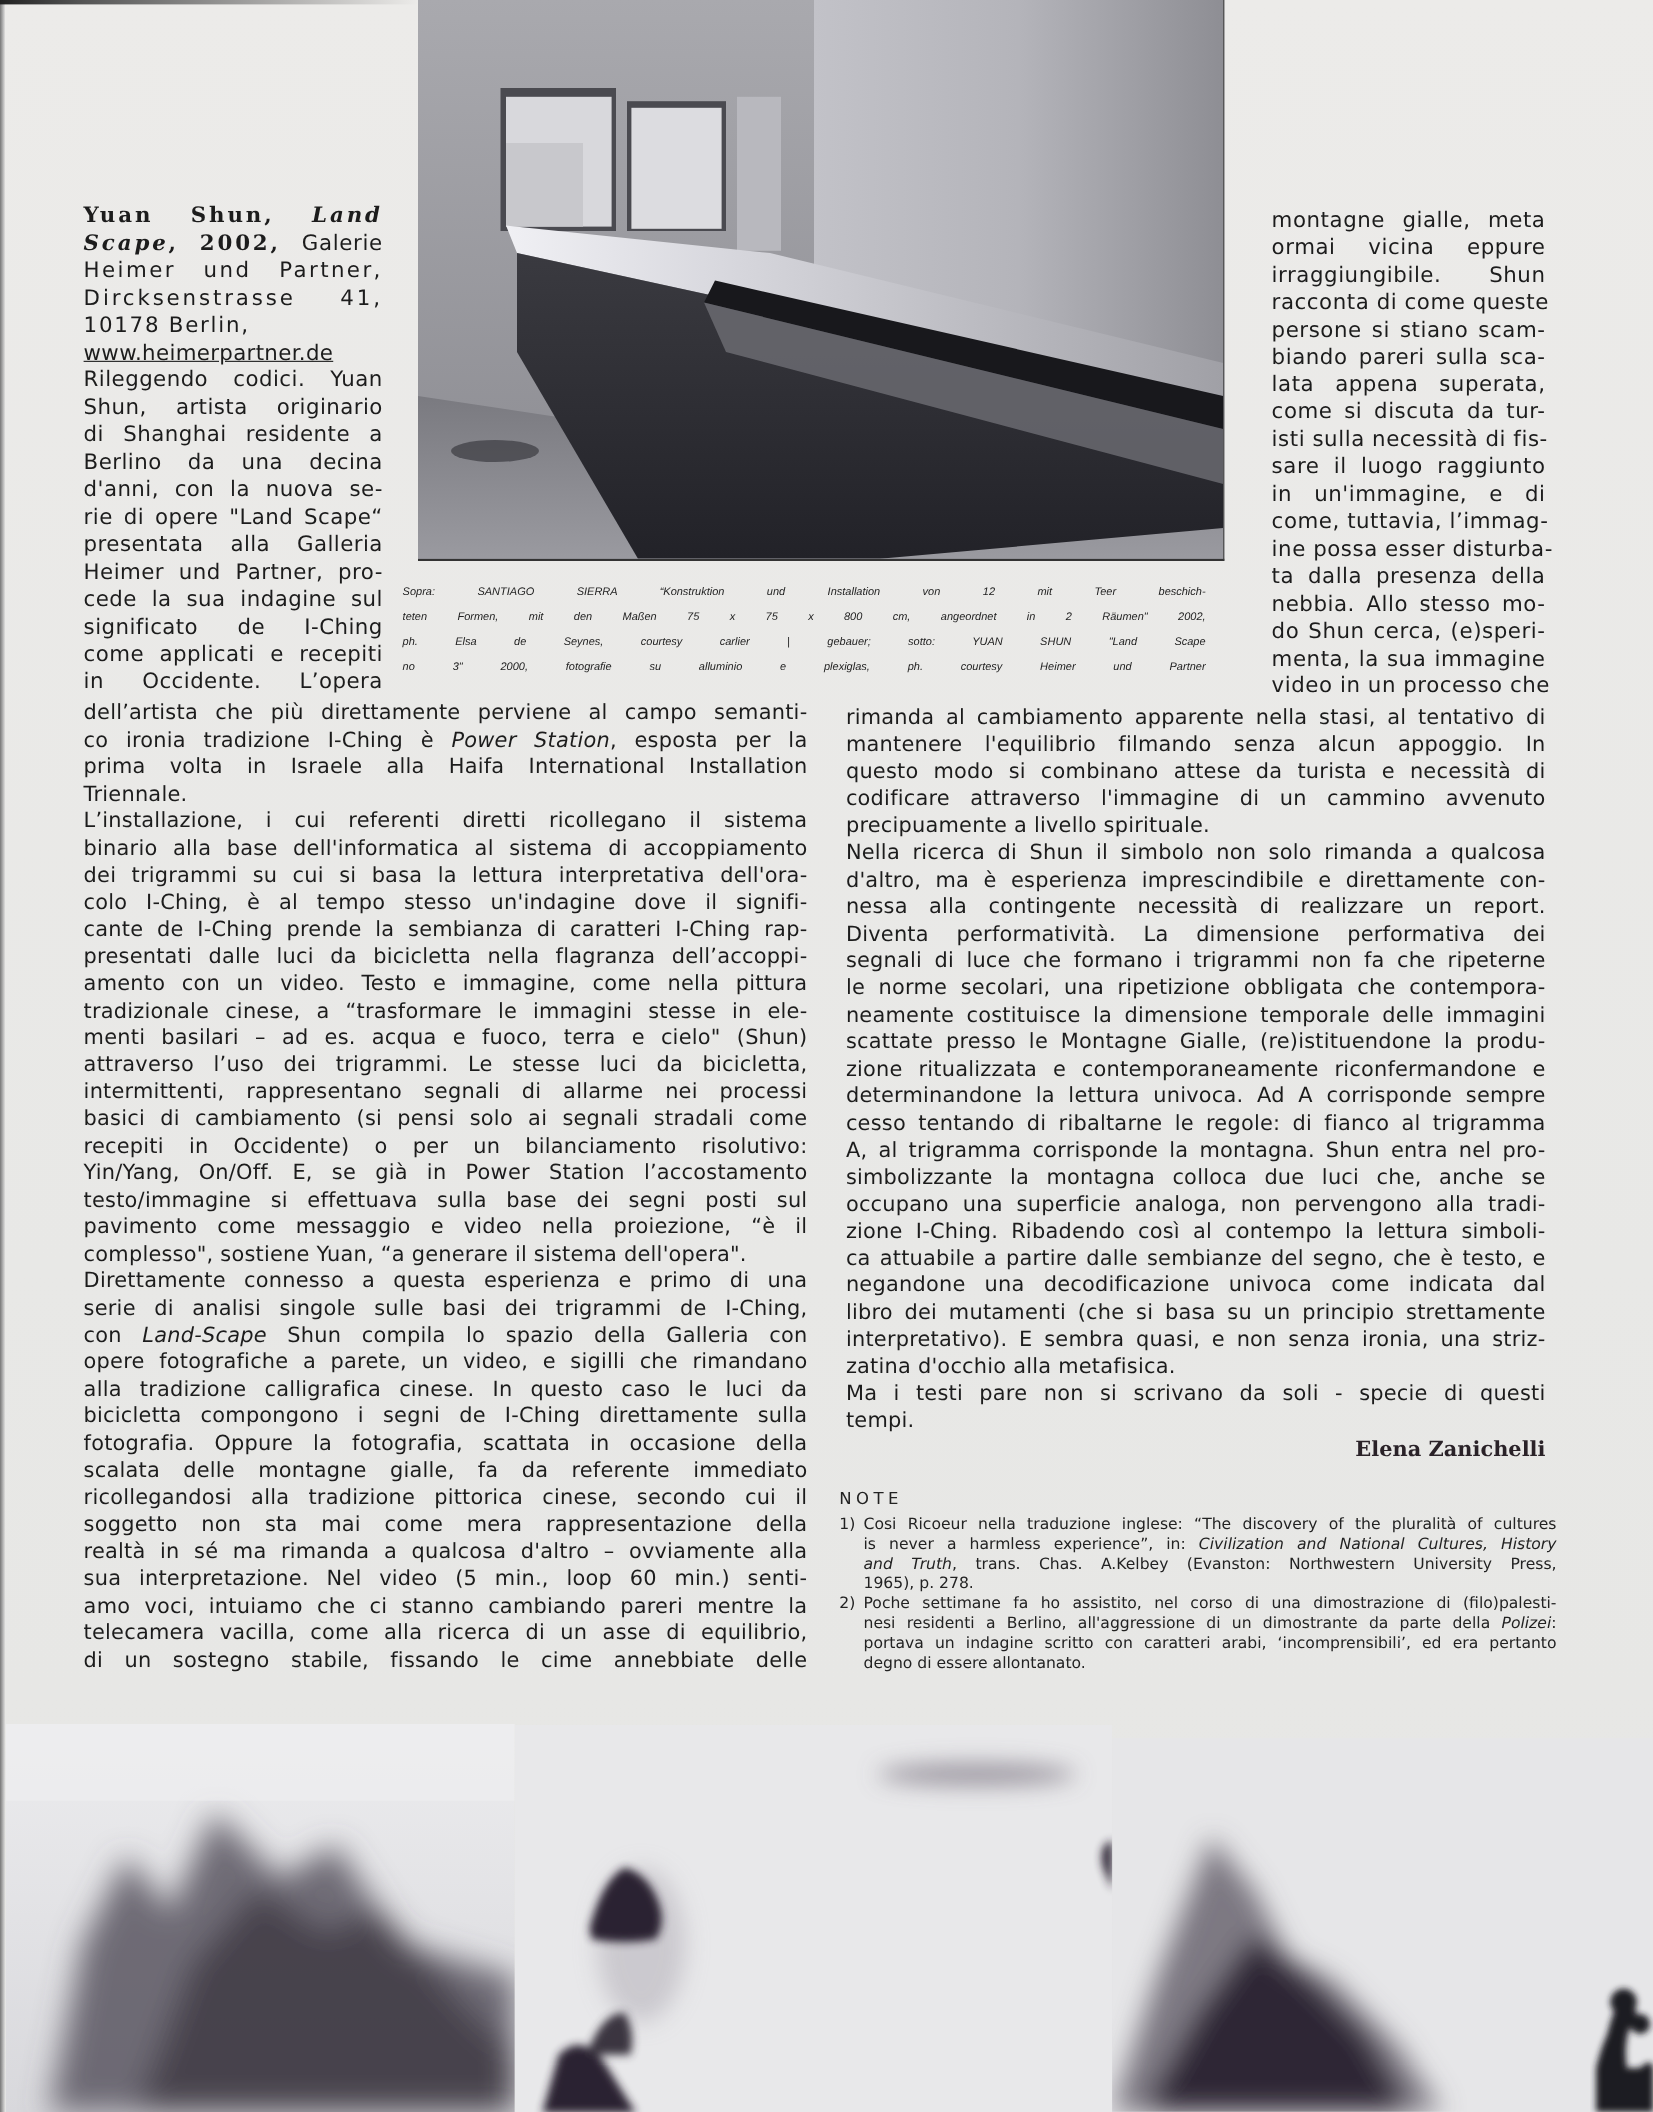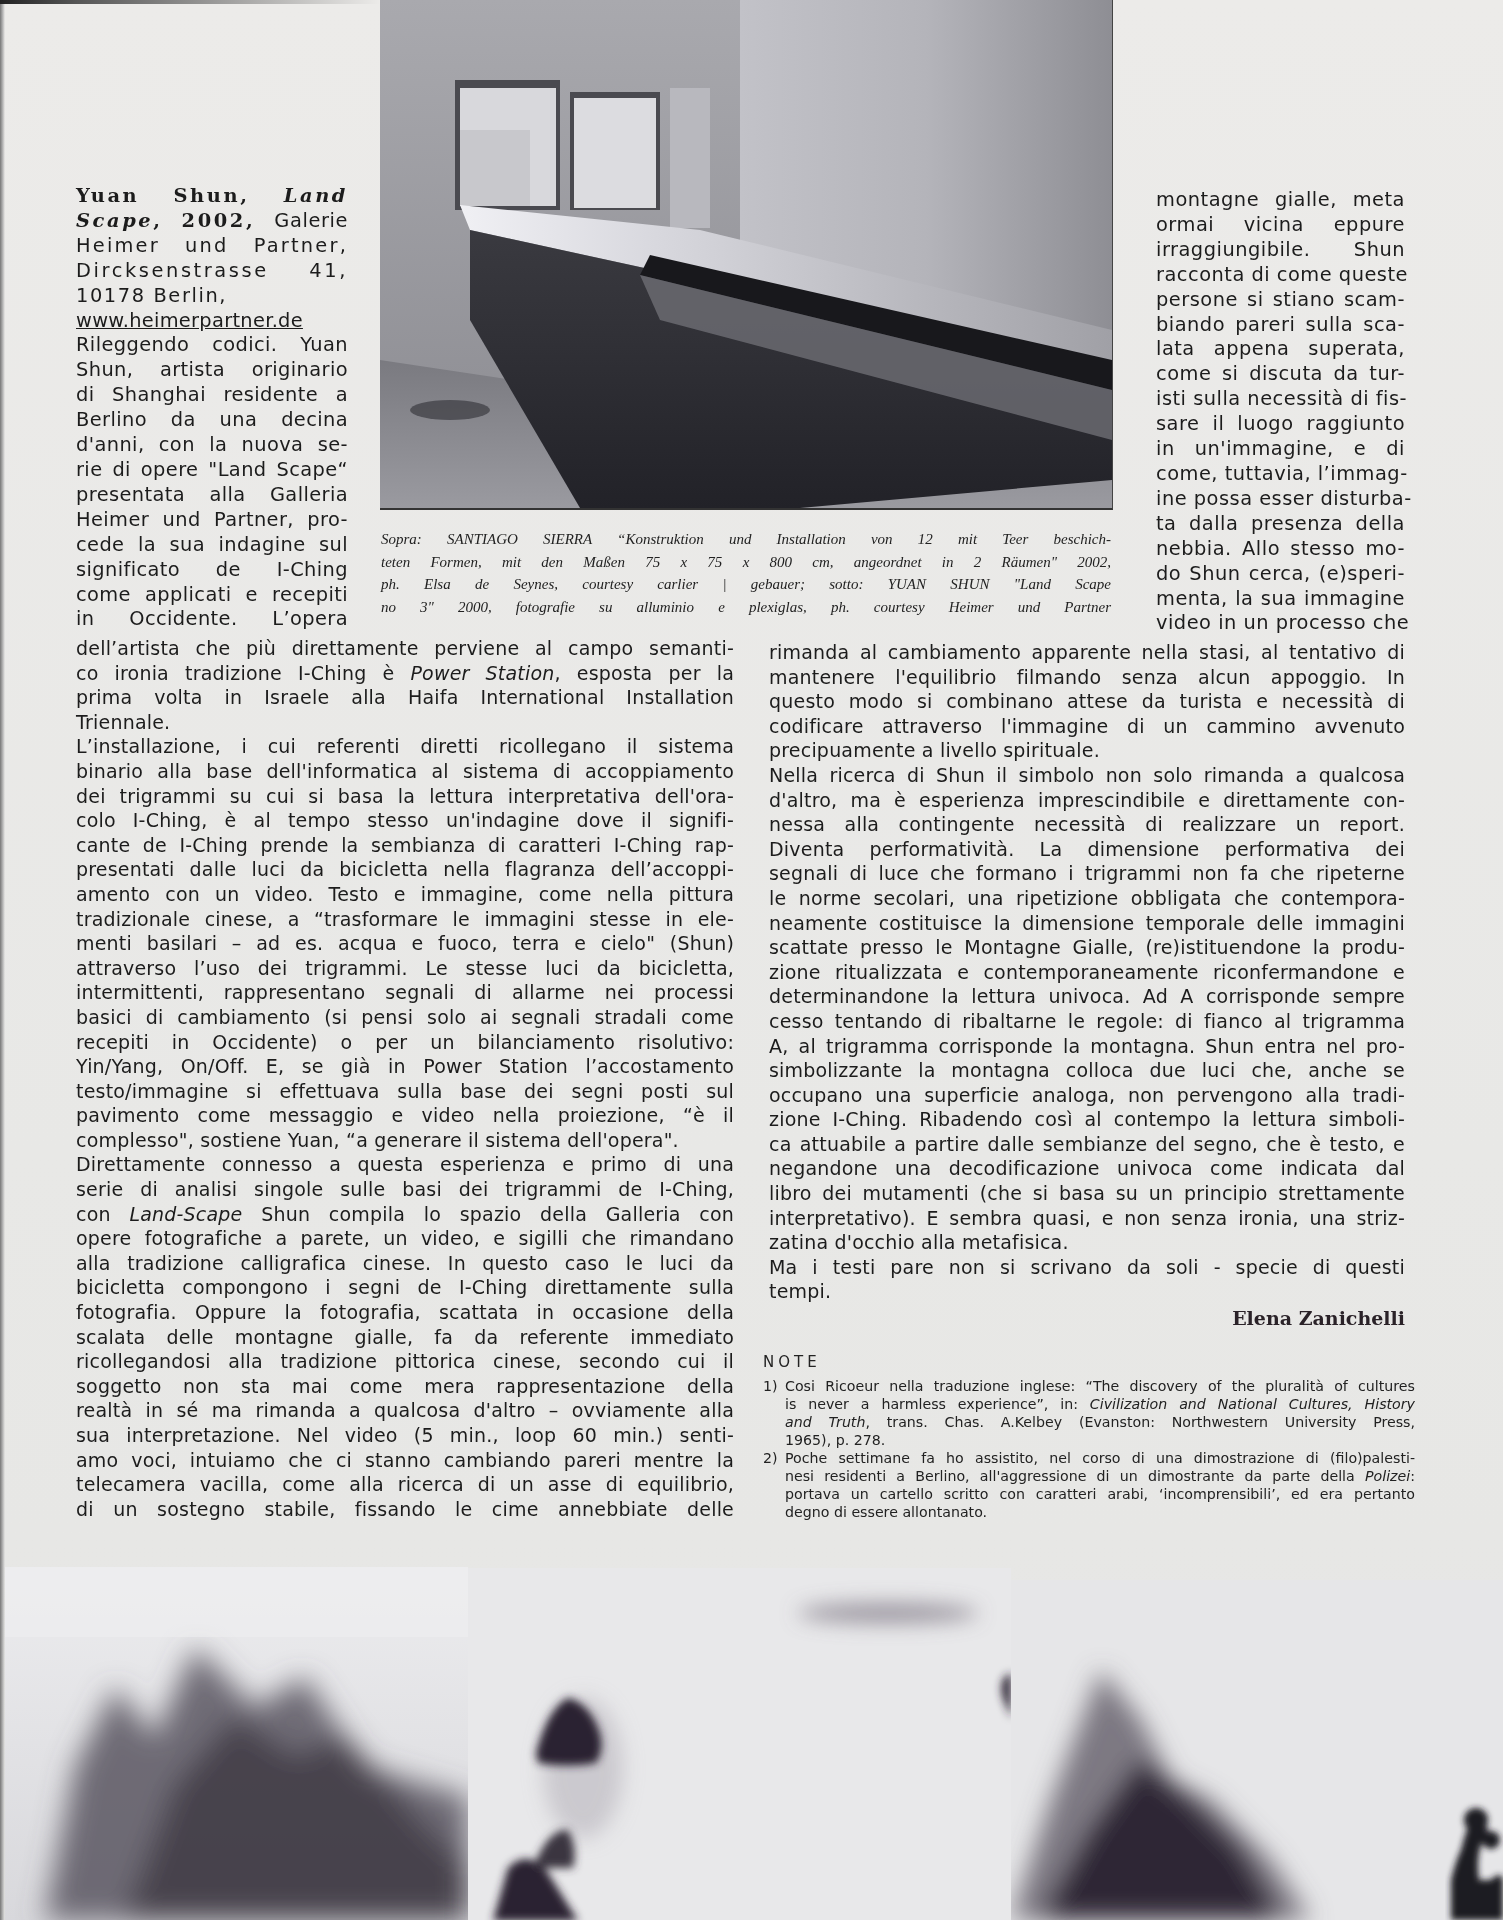--- a/index.html
+++ b/index.html
@@ -25,23 +25,23 @@
     
     .photo-top {
       position: absolute; left: 380px; top: 0; width: 732px; height: 508px;
       background: #9a9aa0; overflow: hidden;
       border-right: 1px solid #444;
       border-bottom: 2px solid #333;
     }
     .photo-top svg { display: block; }
 
     .caption {
-      position: absolute; left: 381px; top: 528px; width: 730px;
-      font-family: Liberation Serif, serif; font-style: italic;
-      font-size: 15px; line-height: 22.5px; color: #222;
+      position: absolute; left: 366px; top: 528px; width: 730px;
+      font-family: Liberation Sans, sans-serif; font-style: italic;
+      font-size: 10px; line-height: 22.5px; color: #222;
       text-align: justify; text-align-last: justify;
     }
     .caption span { display: block; }
 
     
     .side-left {
       position: absolute; left: 76px; top: 184px; width: 272px;
       font-size: 19.4px; line-height: 24.9px; letter-spacing: 0.6px;
     }
     .side-left .line { display: block; white-space: nowrap; text-align: justify; text-align-last: justify; }
@@ -275,21 +275,21 @@
             <span class="line"><span>is never a harmless experience”, in: </span><i class="it">Civilization and National Cultures, History</i><span></span></span>
             <span class="line"><span></span><i class="it">and Truth</i><span>, trans. Chas. A.Kelbey (Evanston: Northwestern University Press,</span></span>
             <span class="line last">1965), p. 278.</span>
           </div>
         </div>
         <div class="note">
           <span class="num">2)</span>
           <div class="txt">
             <span class="line">Poche settimane fa ho assistito, nel corso di una dimostrazione di (filo)palesti-</span>
             <span class="line"><span>nesi residenti a Berlino, all'aggressione di un dimostrante da parte della </span><i class="it">Polizei</i><span>:</span></span>
-            <span class="line">portava un cartello scritto con caratteri arabi, ‘incomprensibili’, ed era pertanto</span>
+            <span class="line">portava un indagine scritto con caratteri arabi, ‘incomprensibili’, ed era pertanto</span>
             <span class="line last">degno di essere allontanato.</span>
           </div>
         </div>
       </div>
   </div>
 
   <div class="photo-bottom pb1">
     <svg width="463" height="353" viewBox="0 0 463 353">
       <defs>
         <filter id="blur1">

